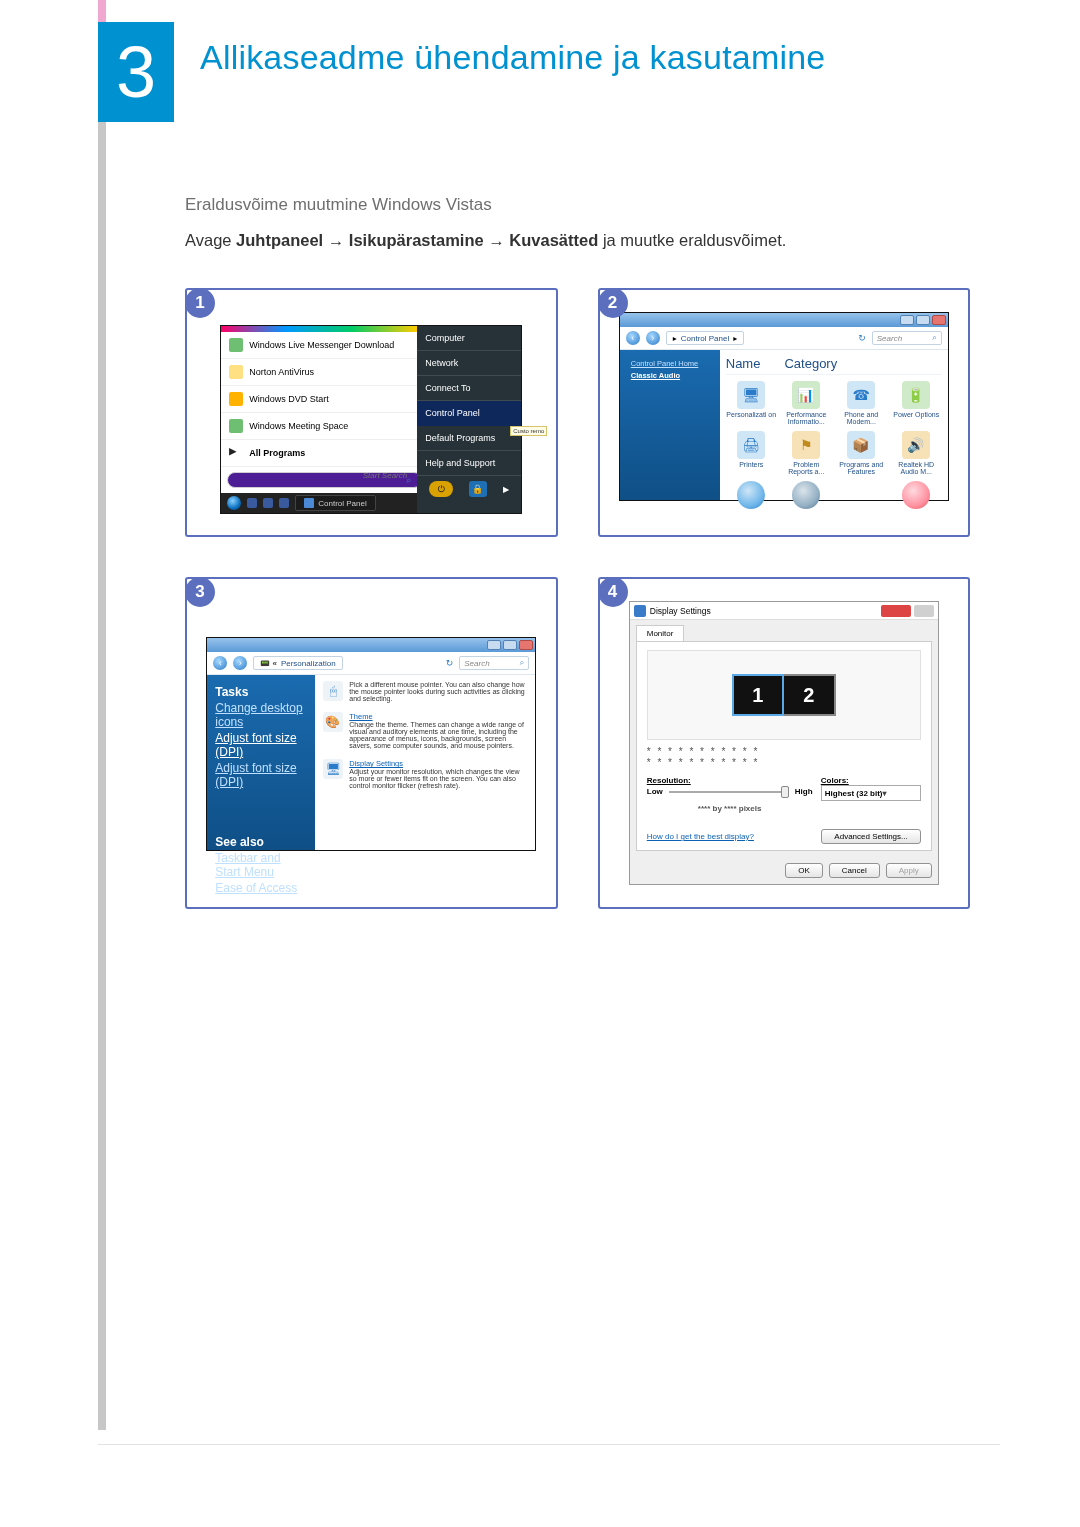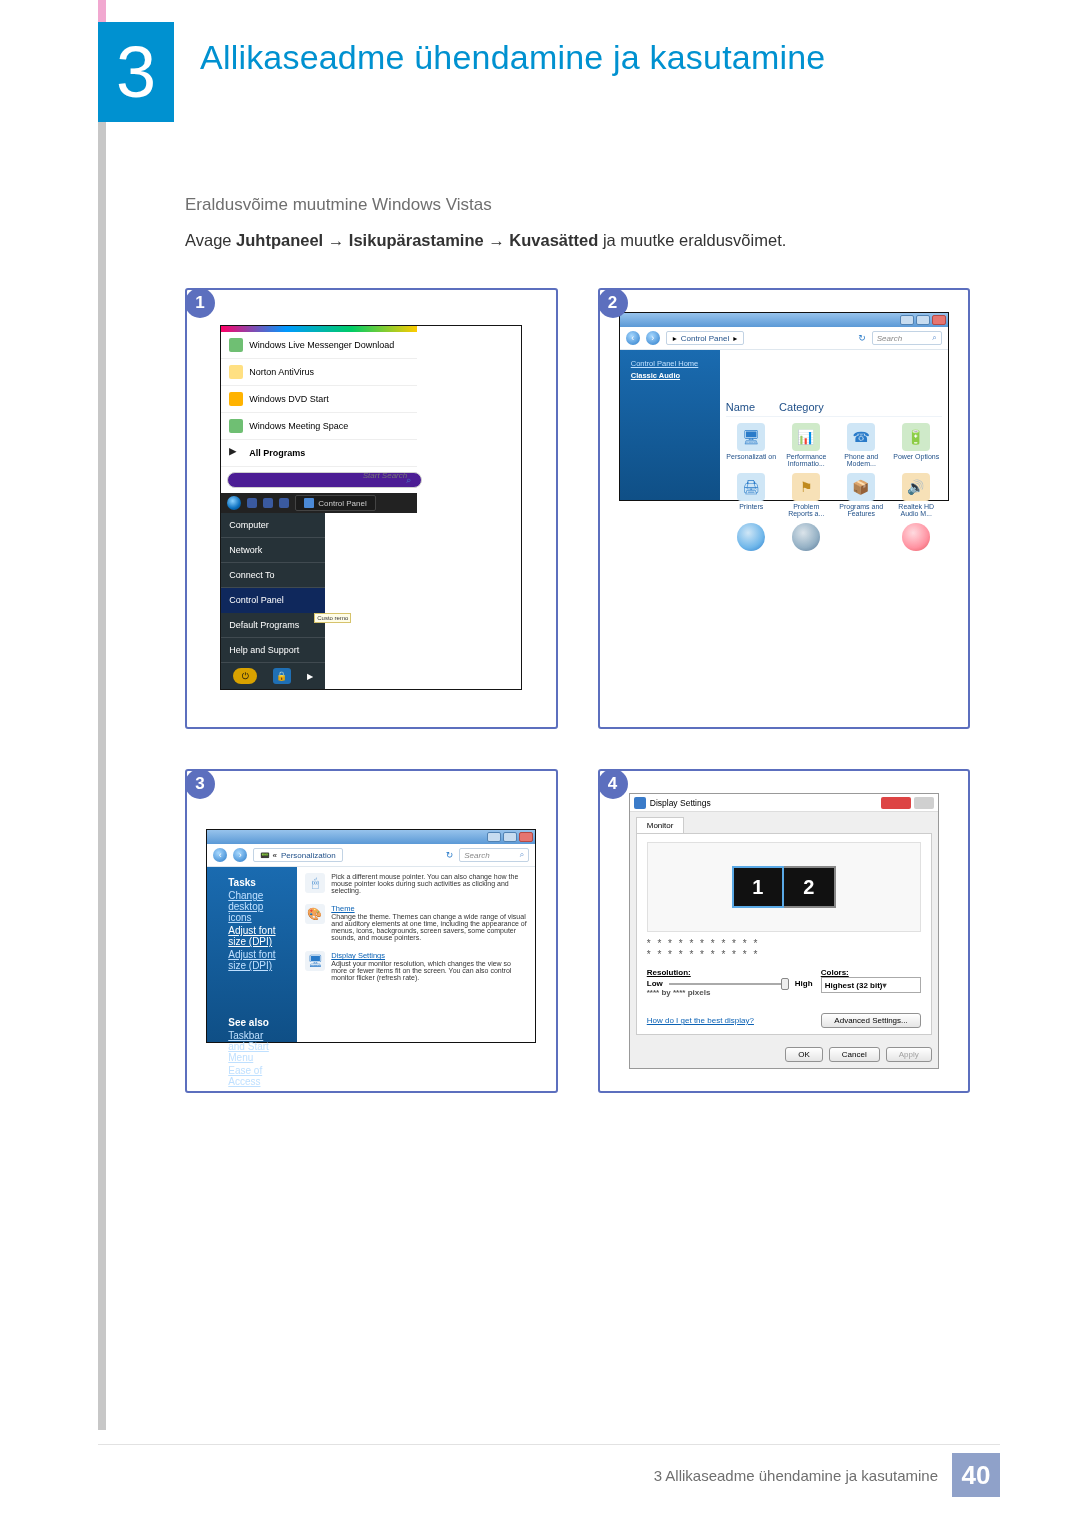--- a/index.html
+++ b/index.html
@@ -29,21 +29,21 @@
 
   .shots { display: grid; grid-template-columns: 1fr 1fr; gap: 40px 40px; margin-top: 36px; }
   .panel { border: 2px solid #5c6fbe; border-radius: 3px; padding: 18px 14px 22px; position: relative; min-height: 240px; }
   .step-badge {
     position: absolute; left: -2px; top: -2px; width: 30px; height: 30px; border-radius: 50%;
     background: #5c6fbe; color: #fff; display: flex; align-items: center; justify-content: center;
     font-size: 17px; font-weight: 600;
   }
 
   
-  .startmenu { display: flex; width: 300px; margin: 18px auto 16px; font-size: 9px; box-shadow: 0 0 0 1px #151515; flex-direction: column; }
+  .startmenu { display: flex; width: 300px; margin: 18px auto 0; font-size: 9px; box-shadow: 0 0 0 1px #151515; }
   .sm-left { width: 196px; background: #fff; }
   .sm-right { width: 104px; background: #263238; color: #fff; }
   .sm-item { display: flex; align-items: center; gap: 6px; padding: 6px 8px; border-bottom: 1px solid #eee; }
   .sm-right .sm-item { border-bottom: 1px solid rgba(255,255,255,.12); padding: 7px 8px; }
   .sm-item.hi { background: #0f285c; color: #fff; border-bottom-color: #0f285c; }
   .sm-item.b { font-weight: 700; }
   .sm-ico { width: 14px; height: 14px; border-radius: 2px; background: #69c; }
   .sm-ico.o { background: #ffb300; }
   .sm-ico.g { background: #6fbf73; }
   .sm-ico.ye { background: #ffe082; }
@@ -65,31 +65,31 @@
   .cp-addr { display: flex; align-items: center; gap: 6px; padding: 4px 6px; border-bottom: 1px solid #dfe7ee; }
   .navc { width: 14px; height: 14px; border-radius: 50%; background: radial-gradient(circle at 40% 35%, #a7d8ff, #2a7bc9); display:inline-flex;align-items:center;justify-content:center;color:#fff;font-size:9px; }
   .addrbox { display:flex;align-items:center;gap:4px;height:14px;border:1px solid #c2d3e4;padding:0 6px;border-radius:2px; }
   .addrbox .crumb { color:#1f4f88; }
   .refresh { font-size: 9px; color:#2a7bc9; }
   .cp-search { height:14px;border:1px solid #c2d3e4;border-radius:2px;padding:0 4px;display:flex;align-items:center;gap:16px;color:#888;font-style:italic;width:70px; }
   .cp-body { display:flex; height:150px; }
   .cp-side { width:100px; background: linear-gradient(#1a6bb0,#0f4f86); color:#fff; padding:6px 8px; }
   .cp-side a { display:block; color:#bfe0ff; font-size:7.5px; margin:3px 3px; text-decoration:underline; }
   .cp-main { flex:1; padding:4px 6px; }
-  .cp-head { display:flex; gap:24px; color:#1f4f88; font-size:11px; border-bottom:1px solid #eef3f8; padding:2px 0 3px;margin-top:45px; }
+  .cp-head { display:flex; gap:24px; color:#1f4f88; font-size:13px; border-bottom:1px solid #eef3f8; padding:2px 0 3px; }
   .cp-grid { display:grid; grid-template-columns:repeat(4,1fr); gap:6px 4px; margin-top:6px; }
   .cp-item { text-align:center; font-size:7px; color:#1f4f88; }
   .cp-ic { width:28px; height:28px; margin:0 auto 2px; border-radius:4px; background: #cfe6f6; display:flex;align-items:center;justify-content:center;font-size:14px;color:#2a7bc9; }
   .cp-ic.g { background:#cfeac9; color:#3a8f3a; }
   .cp-ic.o { background:#f7e1b7; color:#c08a1e; }
   .cp-orb { width:28px;height:28px;margin:0 auto; border-radius:50%; background: radial-gradient(circle at 40% 35%, #cfe6f6, #70b7ea 60%, #2a7bc9); }
 
   .perso { width:330px; margin:40px auto 0; border:1px solid #111; font-size:8px; }
   .perso-body { display:flex; height:175px; }
-  .p-side { width:90px; background: linear-gradient(#1a6bb0,#0f4f86); color:#fff; padding:6px 21px; font-size:10px; }
+  .p-side { width:108px; background: linear-gradient(#1a6bb0,#0f4f86); color:#fff; padding:6px 8px; font-size:12px; }
   .p-side .hdr { color:#fff; font-weight:600; margin:4px 0 2px; }
   .p-side a { display:block;color:#bfe0ff;text-decoration:underline;margin:2px 0; }
   .p-main { flex:1; padding:6px 8px; background:#fff; }
   .p-row { display:flex; gap:6px; margin-bottom:10px; font-size:7px; color:#333; }
   .p-row .ic { width:20px;height:20px;border-radius:3px;background:#eef3f8;display:flex;align-items:center;justify-content:center;font-size:12px;color:#2a7bc9;flex-shrink:0; }
   .p-row .tt { color:#0b62b5; font-size:7.5px; text-decoration:underline; }
 
   .disp { width:310px; margin:4px auto 0; border:1px solid #999; background:#efefef; font-size:8.5px; }
   .disp-title { display:flex; align-items:center; height:18px; padding:0 4px; background:#fff; border-bottom:1px solid #ddd; }
   .disp-title .ic { width:12px;height:12px;background:#3a7bc9;border-radius:2px;margin-right:4px; }
@@ -99,21 +99,21 @@
   .disp-pane { margin:0 6px 6px; border:1px solid #ccc; background:#fff; padding:8px 10px 6px; }
   .monarea { height:90px; background:#f8f8f8; border:1px solid #e0e0e0; display:flex;align-items:center;justify-content:center;gap:0;}
   .mon { width:52px;height:42px;background:#111;color:#fff;display:flex;align-items:center;justify-content:center;font-size:20px;font-weight:700;border:2px solid #5aa9e6; }
   .mon.right{border-left:none;border-color:#888;}
   .stars { letter-spacing:2px; color:#555; margin:6px 0 2px; font-size:10px; }
   .row2 { display:flex; justify-content:space-between; margin-top:8px; font-size:8px;font-weight:bold; }
   .row2 label{text-decoration:underline;}
   .slider { display:flex;align-items:center;gap:6px;margin-top:2px;font-size:8px; }
   .slidertrack{position:relative;width:120px;height:2px;background:#aaa;}
   .sliderthumb{position:absolute;right:0;top:-5px;width:8px;height:12px;background:#eee;border:1px solid #888;border-radius:2px;}
-  .dotline{ text-align:left;color:#555;font-size:8px;margin-top:0; }
+  .dotline{ text-align:center;color:#555;font-size:8px;margin-top:8px; }
   .combo { border:1px solid #aaa; height:16px; width:100px; display:flex;align-items:center;justify-content:flex-start;padding:0 3px; font-size:8px; background:#fff;}
   .combo .ar{font-size:8px;color:#444;}
   .disp-foot { display:flex; align-items:center; justify-content:space-between; margin-top:16px; font-size:8px;}
   .link { color:#0b62b5; text-decoration:underline; }
   .btnrow { display:flex; justify-content:flex-end; gap:6px; padding:6px; }
   .btn { border:1px solid #929292; background:linear-gradient(#fff,#e5e5e5); padding:2px 12px; font-size:8px; border-radius:3px; }
   .btn.dis { color:#a0a0a0; }
 
   .footer { position:absolute; left:0; right:0; bottom:30px; display:flex; justify-content:flex-end; align-items:center; padding-right:80px; gap:14px; }
   .foot-line { color:#6f6f6f; font-size:15px; }
@@ -346,17 +346,13 @@
             <span class="btn">OK</span>
             <span class="btn">Cancel</span>
             <span class="btn dis">Apply</span>
           </div>
         </div>
       </div>
     </div>
   </div>
 
   <div class="foot-rule"></div>
-  <div class="footer">
-    <span class="foot-line">3 Allikaseadme ühendamine ja kasutamine</span>
-    <span class="page-no">40</span>
-  </div>
 </div>
 
 </body></html>

